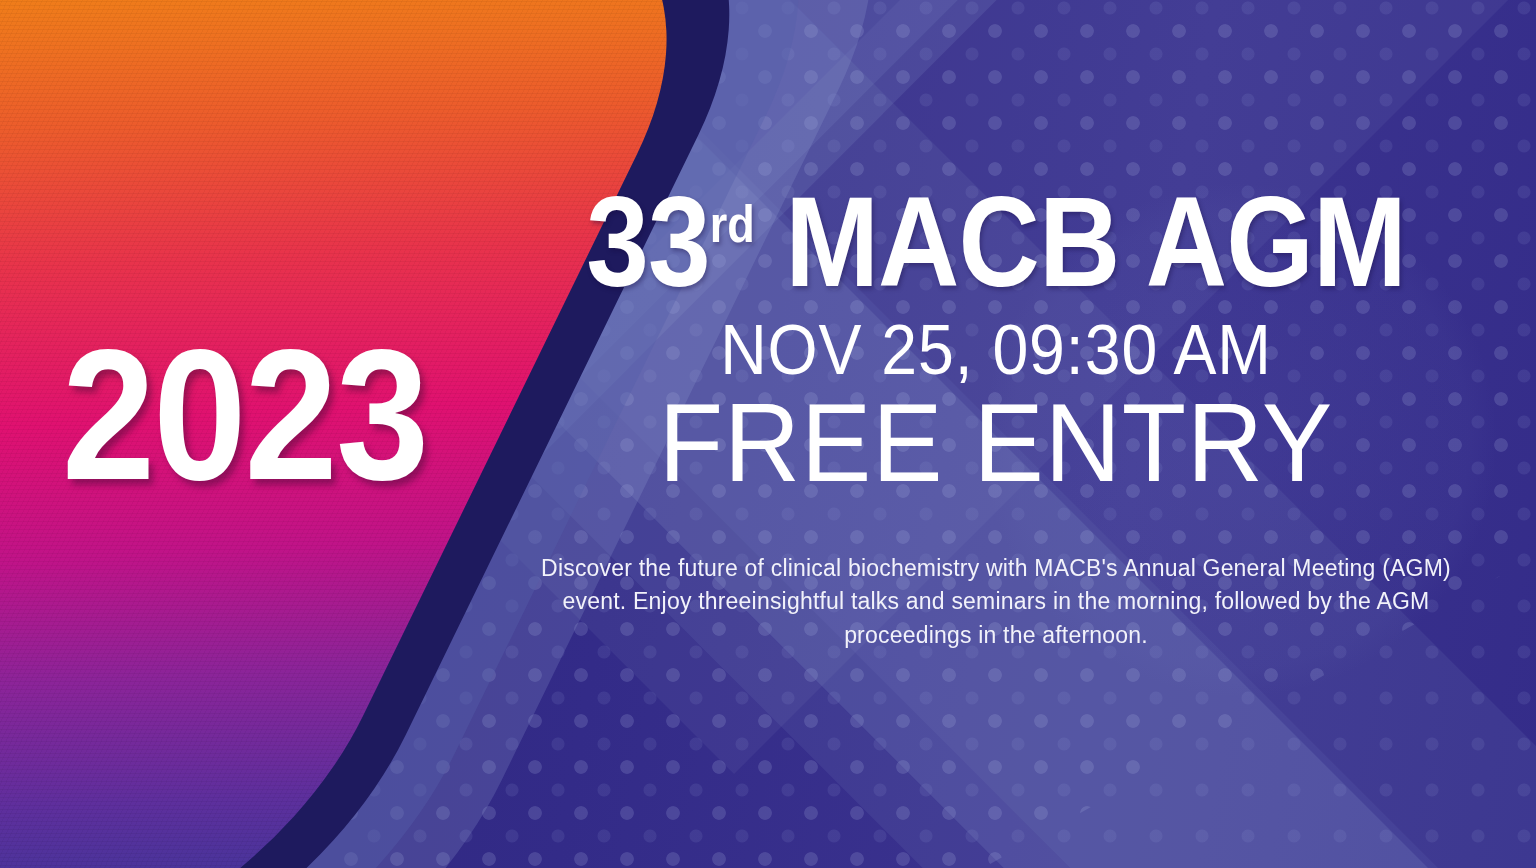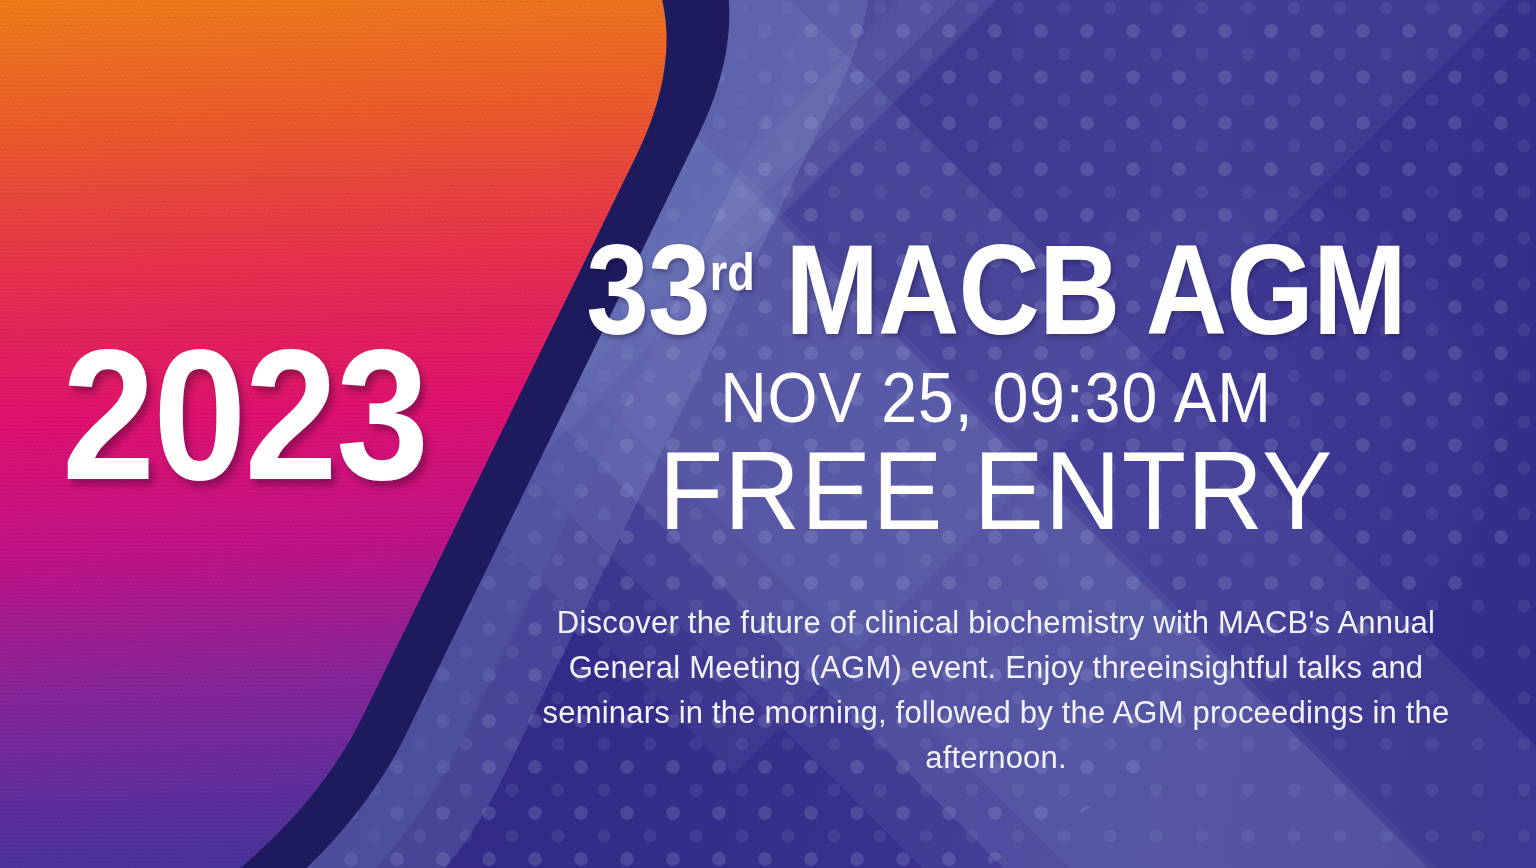--- a/index.html
+++ b/index.html
@@ -165,21 +165,20 @@
     text-shadow:5px 6px 7px rgba(60,10,50,0.42);
     white-space:nowrap;
   }
 
   .copy {
     position:absolute;
     left:500px; top:178px;
     width:992px;
     text-align:center;
     color:#ffffff;
-    margin-top:48px;
   }
 
   .headline {
     font-family:"Liberation Sans Narrow","Liberation Sans", sans-serif;
     font-weight:700;
     font-size:128px;
     line-height:1.0;
     letter-spacing:-1px;
     transform:scaleX(0.88);
     white-space:nowrap;
@@ -212,21 +211,21 @@
     letter-spacing:1px;
     transform:scaleX(0.94);
     white-space:nowrap;
   }
 
   .desc {
     margin:52px auto 0;
     width:952px;
     font-family:"Liberation Sans Narrow","Liberation Sans", sans-serif;
     font-weight:400;
-    font-size:31px;
+    font-size:23px;
     line-height:1.46;
     letter-spacing:.2px;
     color:#f2f2fa;
   }
 </style>
 </head>
 <body>
 
 <div class="banner">
 

